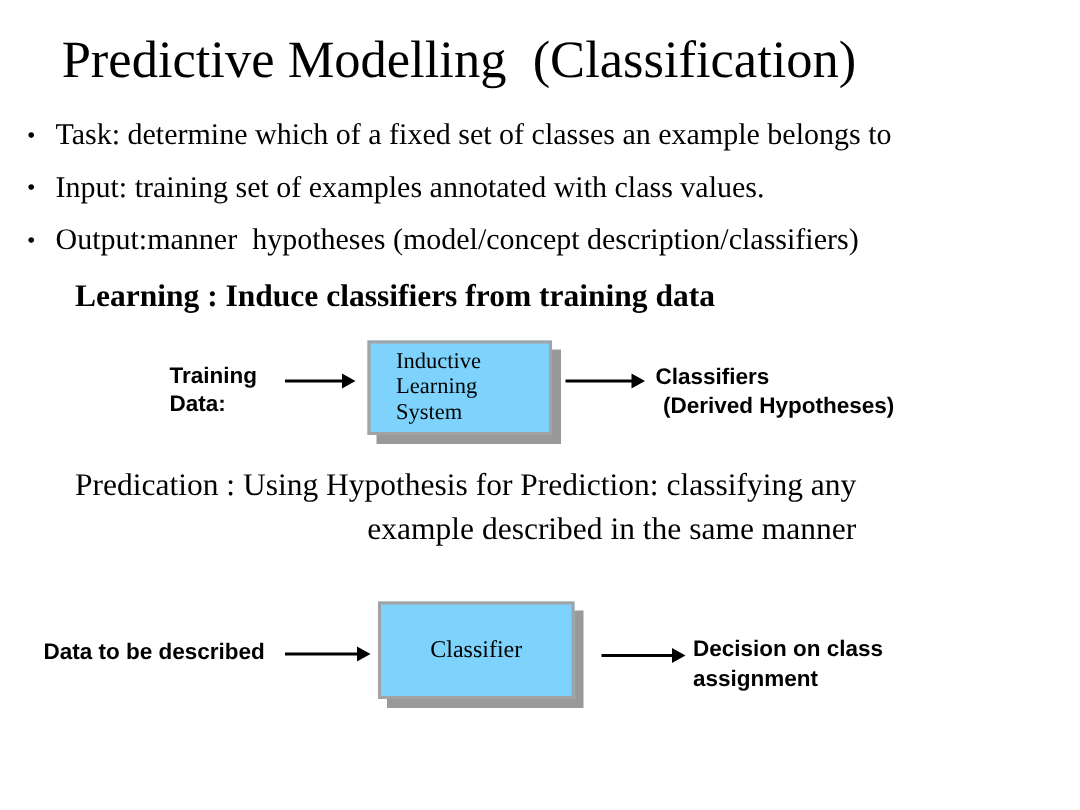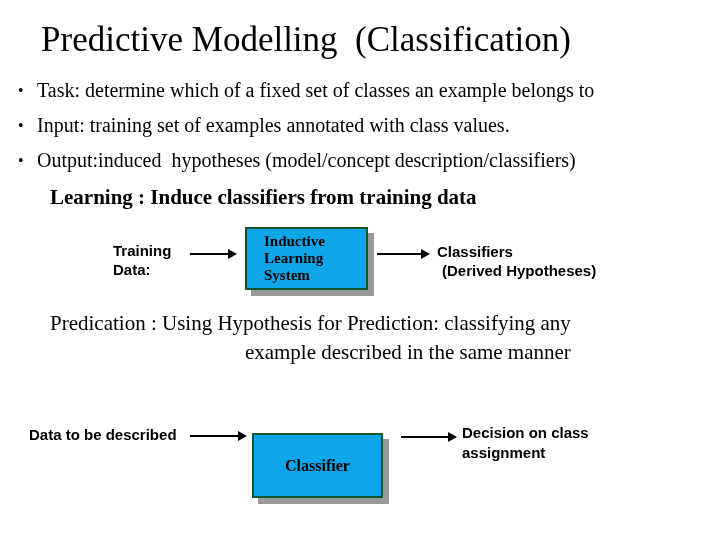--- a/index.html
+++ b/index.html
@@ -31,35 +31,34 @@
     font-family:"Liberation Sans", sans-serif;
     font-weight:bold; font-size:15px; line-height:19px;
   }
 
   
   .d1-input  { position:absolute; left:113px; top:241px; }
   .d1-output { position:absolute; left:437px; top:242px; }
   .d1-output .line2 { margin-left:5px; }
 
   .procbox {
-    position:absolute; background:#0ea5e9;
-    border:2px solid #14532d;
+    position:absolute; background:#7dd3fc;
+    border:2px solid #a3a3a3;
     box-shadow:6px 6px 0 0 #999999;
-    font-weight:bold;
+    font-weight:normal;
   }
   .box1 {
     left:245px; top:227px; width:102px; height:52px;
     padding:4px 0 3px 17px;
     font-size:15px; line-height:17px;
   }
   .box2 {
     left:252px; top:401px; width:127px; height:61px;
     display:flex; align-items:center; justify-content:center;
     font-size:16px;
-    margin-top:32px;
   }
 
   
   .arrow { position:absolute; height:10px; }
   .arrow .shaft { position:absolute; left:0; right:6px; top:4px; height:2px; background:#000; }
   .arrow .head  {
     position:absolute; right:0; top:0; width:0; height:0;
     border-left:9px solid #000;
     border-top:5px solid transparent;
     border-bottom:5px solid transparent;
@@ -85,21 +84,21 @@
   <div class="bullet">
     <span class="marker">•</span>
     <span class="text pre">Task: determine which of a fixed set of classes an example belongs to</span>
   </div>
   <div class="bullet">
     <span class="marker">•</span>
     <span class="text pre">Input: training set of examples annotated with class values.</span>
   </div>
   <div class="bullet">
     <span class="marker">•</span>
-    <span class="text pre">Output:induced  hypotheses (model/concept description/classifiers)</span>
+    <span class="text pre">Output:manner  hypotheses (model/concept description/classifiers)</span>
   </div>
 </div>
 
 <div class="learning">Learning : Induce classifiers from training data</div>
 
 <div class="d1-input sans">
   <div>Training</div>
   <div>Data:</div>
 </div>
 

